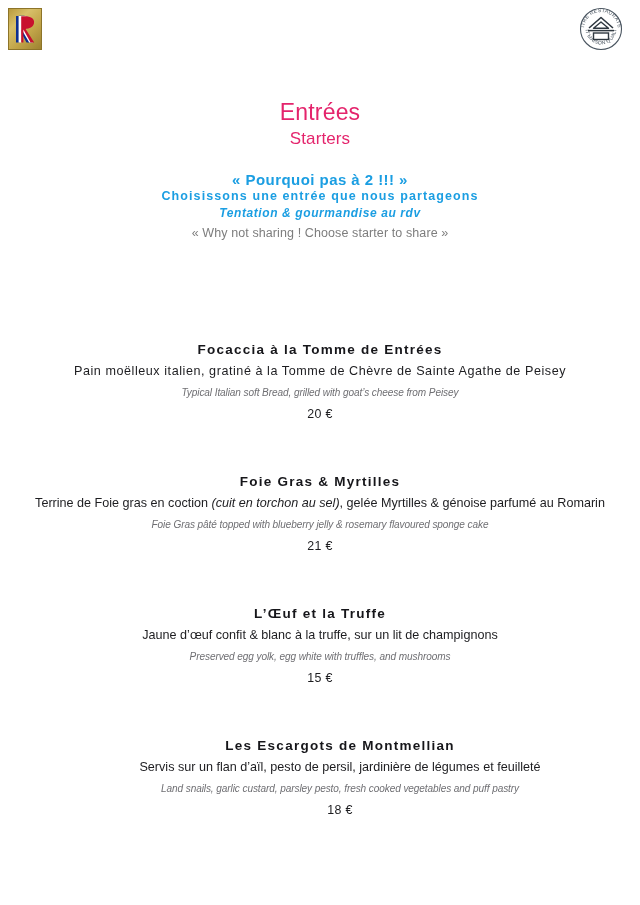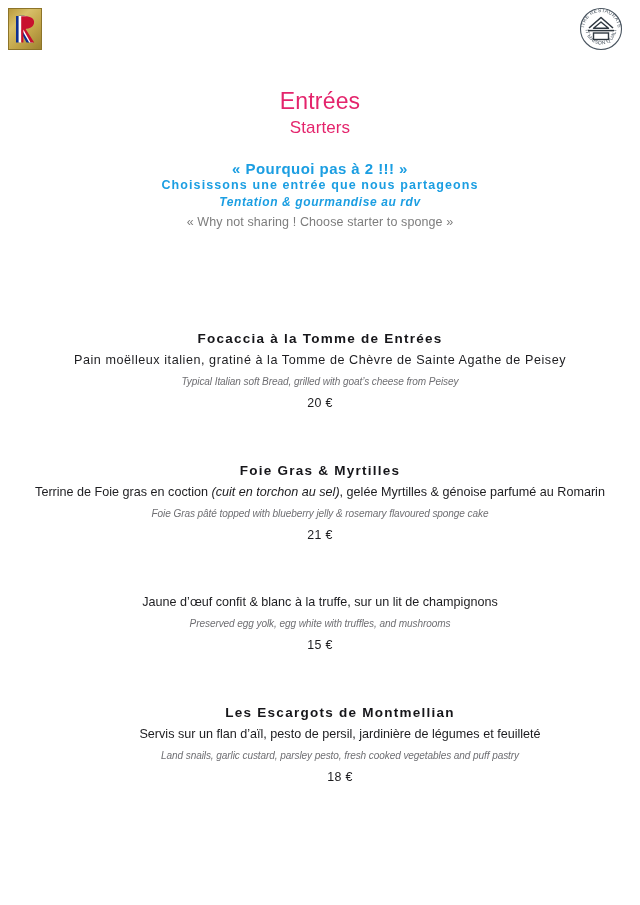--- a/index.html
+++ b/index.html
@@ -44,21 +44,21 @@
     font-family: "Liberation Sans", sans-serif;
     font-size: 5.1px;
     letter-spacing: 0.28px;
     fill: #4a5560;
   }
 
   
   .page {
     position: absolute;
     left: 0;
-    top: 4px;
+    top: 15px;
     width: 640px;
     text-align: center;
   }
 
   .title-block { margin-top: 84px; }
   .title-fr {
     color: #e4246c;
     font-size: 23px;
     line-height: 27px;
     font-weight: 400;
@@ -181,40 +181,41 @@
 
   <div class="title-block">
     <div class="title-fr">Entrées</div>
     <div class="title-en">Starters</div>
   </div>
 
   <div class="tagline-block">
     <div class="tag-blue">« Pourquoi pas à 2 !!! »</div>
     <div class="tag-blue wide">Choisissons une entrée que nous partageons</div>
     <div class="tag-blue italic">Tentation &amp; gourmandise au rdv</div>
-    <div class="tag-grey">« Why not sharing ! Choose starter to sponge »</div>
+    <div class="tag-grey">« Why not sharing ! Choose starter to share »</div>
   </div>
 
   <div class="dishes">
 
     <div class="dish">
       <div class="dish-name">Focaccia à la Tomme de Entrées</div>
       <div class="dish-desc-fr spaced"><span>Pain moëlleux italien, gratiné à la Tomme de Chèvre de Sainte Agathe de Peisey</span><span class="par"></span><span></span></div>
       <div class="dish-desc-en">Typical Italian soft Bread, grilled with goat’s cheese from Peisey</div>
       <div class="dish-price">20 €</div>
     </div>
 
     <div class="dish">
       <div class="dish-name">Foie Gras &amp; Myrtilles</div>
       <div class="dish-desc-fr"><span>Terrine de Foie gras en coction </span><span class="par">(cuit en torchon au sel)</span><span>, gelée Myrtilles &amp; génoise parfumé au Romarin</span></div>
       <div class="dish-desc-en">Foie Gras pâté topped with blueberry jelly &amp; rosemary flavoured sponge cake</div>
       <div class="dish-price">21 €</div>
     </div>
 
     <div class="dish">
+      <div class="dish-name">L’Œuf et la Truffe</div>
       <div class="dish-desc-fr"><span>Jaune d’œuf confit &amp; blanc à la truffe, sur un lit de champignons</span><span class="par"></span><span></span></div>
       <div class="dish-desc-en">Preserved egg yolk, egg white with truffles, and mushrooms</div>
       <div class="dish-price">15 €</div>
     </div>
 
     <div class="dish">
       <div class="dish-name">Les Escargots de Montmellian</div>
       <div class="dish-desc-fr"><span>Servis sur un flan d’aïl, pesto de persil, jardinière de légumes et feuilleté</span><span class="par"></span><span></span></div>
       <div class="dish-desc-en">Land snails, garlic custard, parsley pesto, fresh cooked vegetables and puff pastry</div>
       <div class="dish-price">18 €</div>

